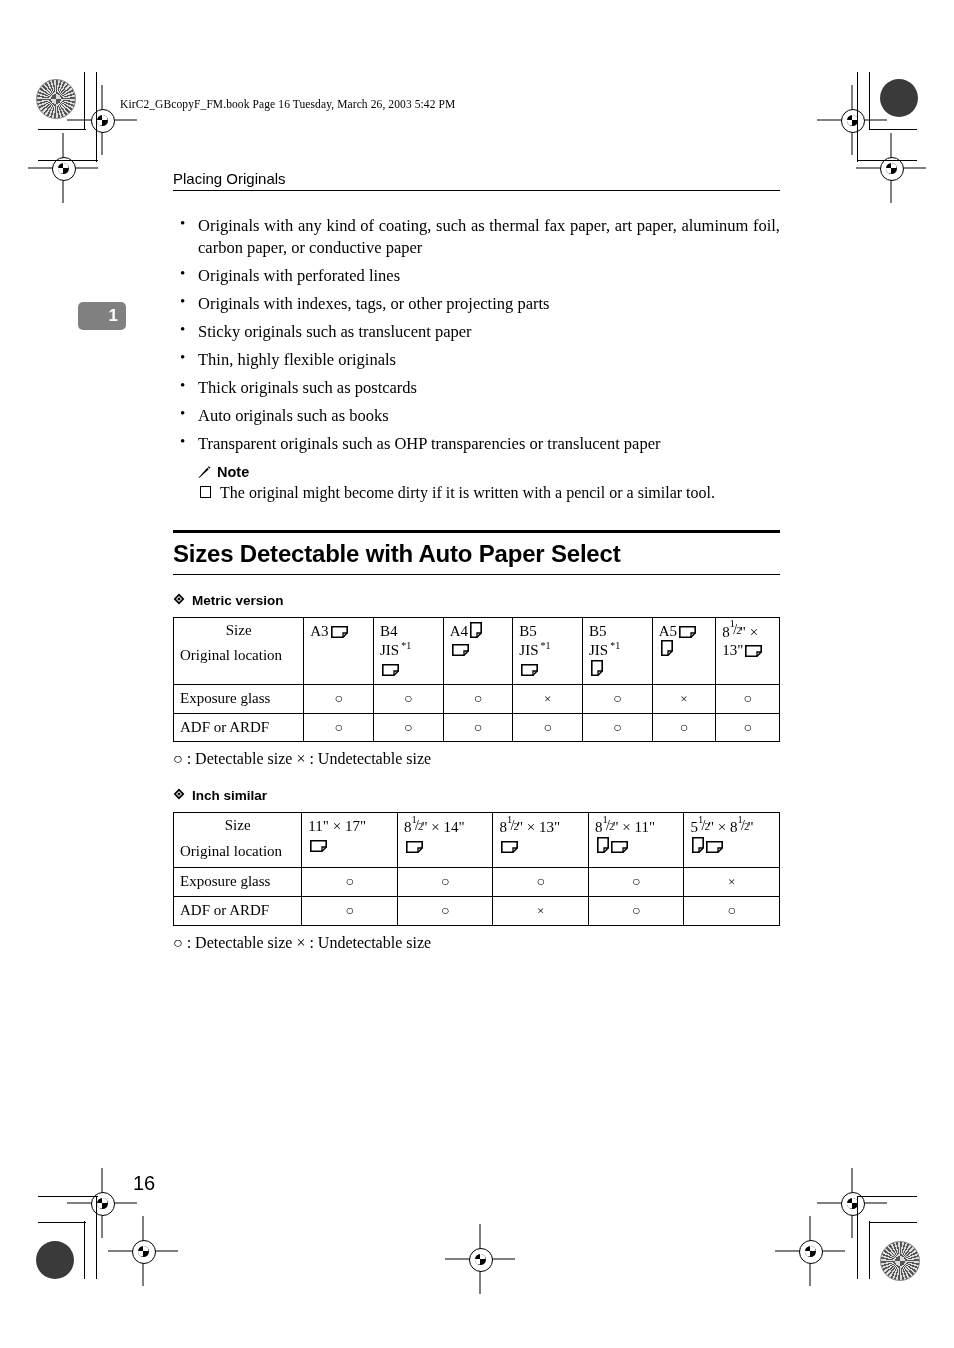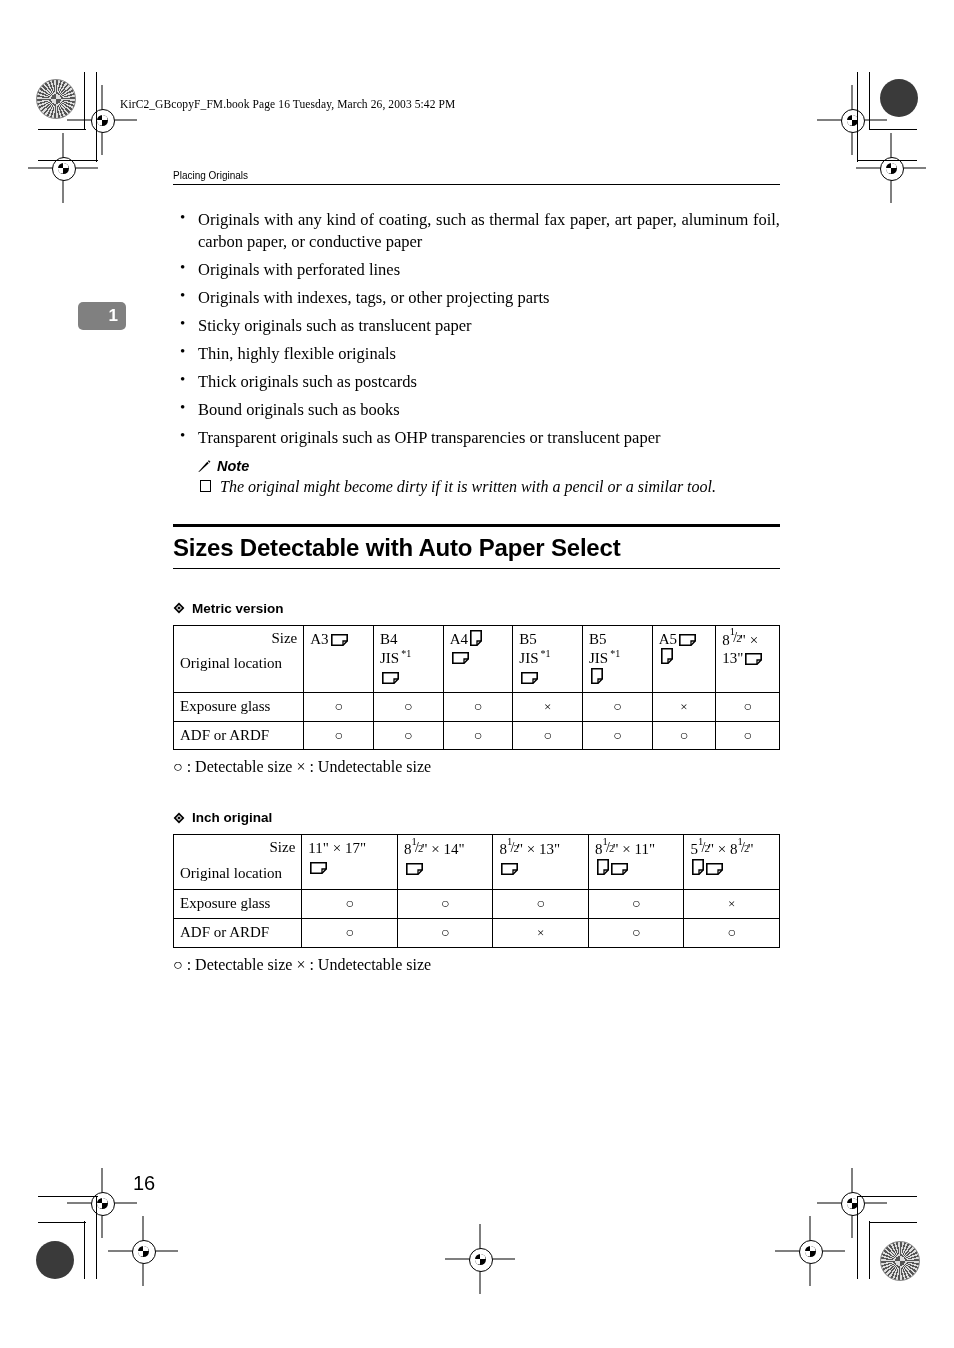--- a/index.html
+++ b/index.html
@@ -107,21 +107,21 @@
   
   .content {
     position: absolute;
     left: 173px;
     top: 170px;
     width: 607px;
   }
 
   .running-head {
     font-family: "Liberation Sans", sans-serif;
-    font-size: 10px;
+    font-size: 15px;
     padding-bottom: 3px;
     border-bottom: 1.6px solid #000;
     margin-bottom: 24px;
   }
 
   ul.bullets {
     list-style: none;
     margin: 0 0 0 0;
     padding: 0;
   }
@@ -137,21 +137,20 @@
     content: "\2022";
     position: absolute;
     left: 7px;
     top: -1px;
     font-size: 15px;
   }
 
   .note-block {
     margin-top: 10px;
     margin-left: 24px;
-    font-style: italic;
   }
   .note-title {
     font-family: "Liberation Sans", sans-serif;
     font-size: 14.5px;
     font-weight: bold;
     margin-bottom: 2px;
     display: flex;
     align-items: center;
     gap: 5px;
   }
@@ -182,27 +181,26 @@
   }
   .section-head h2 {
     margin: 0;
     font-family: "Liberation Sans", sans-serif;
     font-size: 24px;
     font-weight: bold;
     letter-spacing: -0.2px;
   }
 
   .subhead {
-    margin-top: 32px;
+    margin-top: 18px;
     margin-bottom: 9px;
     font-family: "Liberation Sans", sans-serif;
     font-size: 13.5px;
     font-weight: bold;
     display: flex;
-    align-items: center;
     gap: 7px;
   }
   .diamond-icon {
     display: inline-block;
     width: 12px; height: 12px;
   }
 
   
   table.sizetable {
     border-collapse: collapse;
@@ -217,21 +215,21 @@
     vertical-align: top;
     padding: 4px 14px 5px 6px;
     text-align: left;
     line-height: 1.25;
   }
   table.sizetable .corner-cell {
     padding: 3px 6px 5px 6px;
     height: 46px;
   }
   .corner-size {
-    text-align: right;
+    text-align: center;
     display: block;
   }
   .corner-loc {
     text-align: left;
     display: block;
     margin-top: 7px;
   }
   table.sizetable td.mark {
     text-align: center;
     vertical-align: middle;
@@ -414,21 +412,21 @@
 
   <div class="running-head">Placing Originals</div>
 
   <ul class="bullets">
     <li>Originals with any kind of coating, such as thermal fax paper, art paper, aluminum foil, carbon paper, or conductive paper</li>
     <li>Originals with perforated lines</li>
     <li>Originals with indexes, tags, or other projecting parts</li>
     <li>Sticky originals such as translucent paper</li>
     <li>Thin, highly flexible originals</li>
     <li>Thick originals such as postcards</li>
-    <li>Bound originals such as books</li>
+    <li>Auto originals such as books</li>
     <li>Transparent originals such as OHP transparencies or translucent paper</li>
   </ul>
 
   <div class="note-block">
     <div class="note-title">
       <span class="pencil-icon">
         <svg viewBox="0 0 16 14" width="15" height="13">
           <path d="M2.2 11.8 L1.2 13 L3.0 12.4 L12.6 3.6 L11.0 1.8 Z" fill="#000"></path>
           <path d="M11.6 1.2 L13.2 3.0 L14.4 1.9 L12.8 0.2 Z" fill="#000"></path>
         </svg>
@@ -538,21 +536,21 @@
   </div>
 
   <div class="subhead">
     <span class="diamond-icon">
       <svg viewBox="0 0 12 12" width="12" height="12">
         <path d="M6 0.6 L11.4 6 L6 11.4 L0.6 6 Z" fill="#000"></path>
         <path d="M6 3.0 L9 6 L6 9 L3 6 Z" fill="#fff"></path>
         <path d="M6 4.2 L7.8 6 L6 7.8 L4.2 6 Z" fill="#000"></path>
       </svg>
     </span>
-    <span>Inch original</span>
+    <span>Inch similar</span>
   </div>
 
   <table class="sizetable">
     <colgroup>
       <col style="width:21.5%">
       <col style="width:16%">
         <col style="width:16%">
         <col style="width:16%">
       <col style="width:16%">
         <col style="width:16%">

